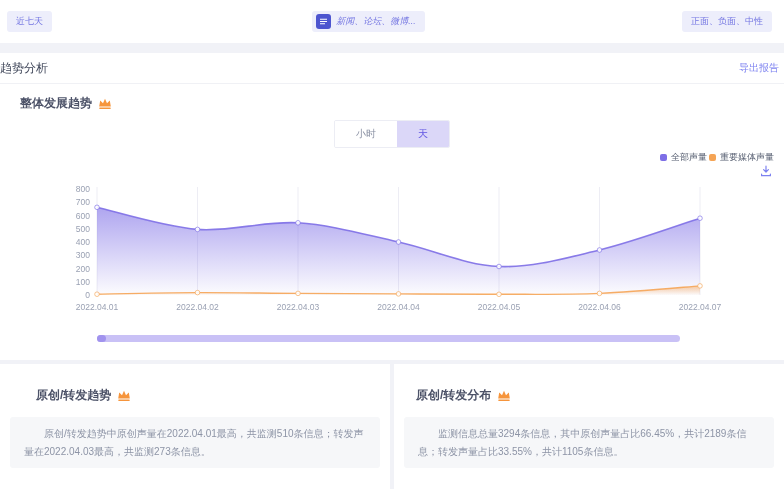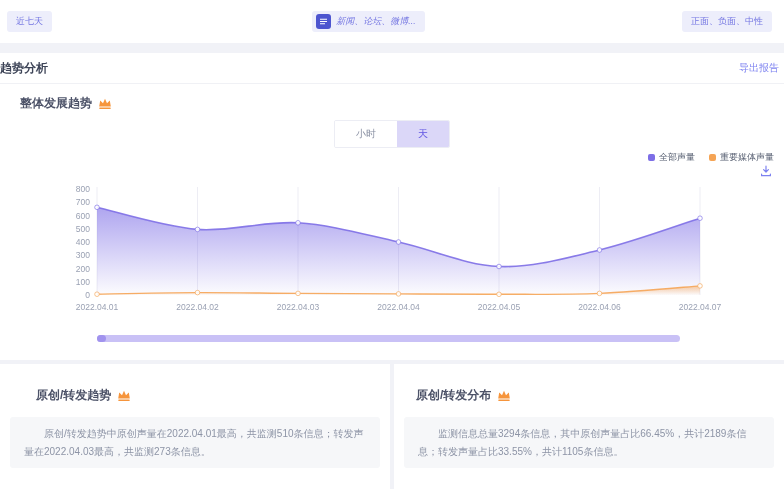--- a/index.html
+++ b/index.html
@@ -11,37 +11,37 @@
   .chip{display:inline-flex;align-items:center;background:#edeefb;color:#7476e2;font-size:9px;
         padding:0 9px;height:21px;border-radius:3px;margin-right:12px;cursor:pointer;white-space:nowrap;}
   .chip.wide{margin-right:9px;padding-left:4px;font-style:italic;}
   .chip .ico{width:15px;height:15px;background:#4d55cf;border-radius:3px;margin-right:5px;
              display:inline-flex;align-items:center;justify-content:center;flex:none;}
 
   
   .main-card{background:#fff;margin-top:10px;flex:none;padding-bottom:18px;}
   .card-header{display:flex;justify-content:space-between;align-items:center;height:30px;
                border-bottom:1px solid #f0f1f5;padding:0 5px;}
-  .page-title{font-size:12px;font-weight:bold;color:#3e4558;margin-left:-5px;}
+  .page-title{font-size:12px;font-weight:normal;color:#3e4558;margin-left:-5px;}
   .export-link{font-size:10px;color:#7d82f0;cursor:pointer;}
 
   .section-row{display:flex;align-items:center;padding:11px 0 0 20px;}
   .section-title{font-size:12px;font-weight:bold;color:#4c5268;}
   .sec-icon{margin-left:6px;display:inline-flex;}
 
   .summary-box{margin:9px 10px 0;background:#f6f7f9;border-radius:3px;padding:7px 16px;
                font-size:10px;color:#8d94a6;line-height:1.6;}
 
   .toggle-row{display:flex;justify-content:center;margin-top:8px;}
   .toggle{display:flex;border:1px solid #ecedf4;border-radius:2px;overflow:hidden;}
   .toggle-opt{font-size:10px;padding:6px 21px;color:#868da0;background:#fff;cursor:pointer;}
   .toggle-opt.active{background:#dbd7f8;color:#6156e2;}
 
   .legend-row{display:flex;justify-content:flex-end;align-items:center;padding-right:10px;margin-top:3px;}
-  .legend-item{display:flex;align-items:center;font-size:9px;color:#596173;margin-left:14px;cursor:pointer;}
+  .legend-item{display:flex;align-items:center;font-size:9px;color:#596173;margin-left:2px;cursor:pointer;}
   .legend-marker{width:7px;height:7px;border-radius:2px;margin-right:4px;}
   .dl-row{display:flex;justify-content:flex-end;padding-right:12px;margin-top:1px;}
 
   svg.chart{display:block;}
   .axis-text{font-size:8.5px;fill:#9aa1b3;font-family:"Liberation Sans",sans-serif;}
 
   .dz-bar{margin:12px 0 0 97px;width:583px;height:7px;background:#c9c1f6;border-radius:4px;position:relative;cursor:pointer;}
   .dz-handle{position:absolute;left:0;top:0;width:9px;height:7px;background:#a193ee;border-radius:4px;}
 
   

